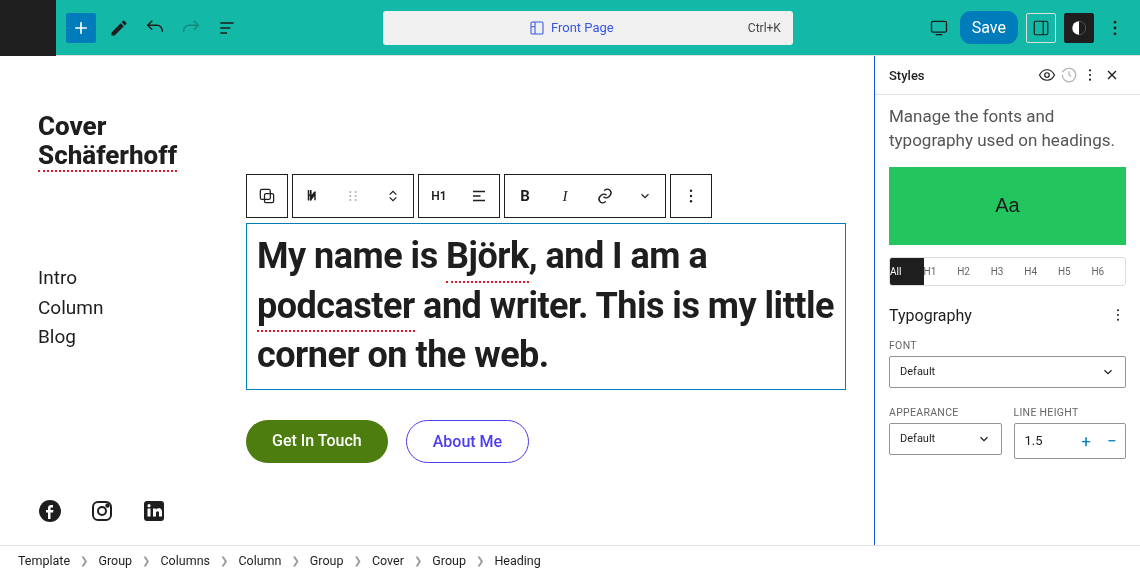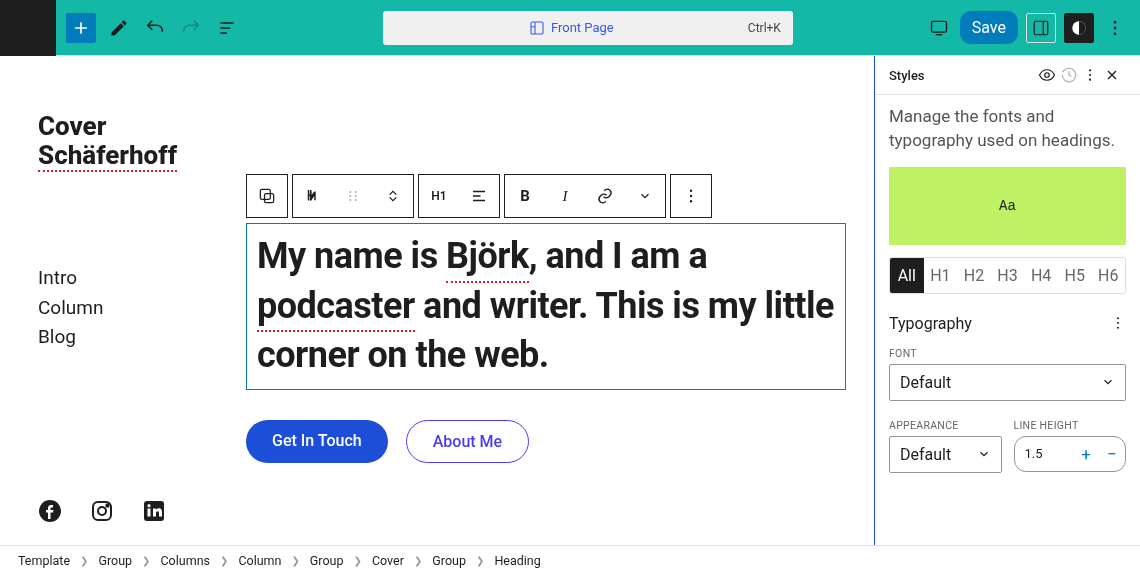--- a/index.html
+++ b/index.html
@@ -41,43 +41,43 @@
 .tb-btn{width:40px;height:42px;display:flex;align-items:center;justify-content:center;cursor:pointer;font-size:14px}
 .tb-btn.dim{opacity:.35}
 .tb-txt{font-weight:600;font-size:12px}
 
 .heading-block{border:1.5px solid #007cba;padding:8px 10px;font-size:36px;font-weight:700;line-height:1.38;letter-spacing:-0.5px}
 .sq{position:relative;display:inline-block}
 .sq:after{content:"";position:absolute;left:0;right:0;bottom:-1px;border-bottom:2px dotted #e2182f}
 
 .cta-row{margin-top:30px;display:flex;gap:18px}
 .cta{padding:11px 26px;border-radius:999px;font-size:16px;font-weight:500;cursor:pointer}
-.cta.pri{background:#1d4ed8;color:#fff}
+.cta.pri{background:#4d7c0f;color:#fff}
 .cta.sec{background:#fff;color:#4b3cf0;border:1.5px solid #4b3cf0}
 
 
 .panel{width:266px;border-left:1px solid #1d4ed8;background:#fff;display:flex;flex-direction:column;font-size:13px}
 .panel-head{display:flex;align-items:center;padding:10px 14px;border-bottom:1px solid #e0e0e0}
 .panel-head .ttl{font-weight:500;flex:1}
 .panel-head .ic{width:22px;text-align:center;cursor:pointer}
 .panel-sub{display:flex;align-items:center;gap:14px;padding:11px 14px;border-bottom:1px solid #e0e0e0;font-size:14px}
 .panel-sub svg{cursor:pointer}
 .panel-sub b{font-weight:600}
 .panel-desc{padding:10px 14px;color:#555;line-height:1.4;font-size:17px}
-.preview{margin:4px 14px 12px;height:78px;background:#bef264;display:flex;align-items:center;justify-content:center;font-family:Liberation Mono, monospace;font-size:14px}
+.preview{margin:4px 14px 12px;height:78px;background:#22c55e;display:flex;align-items:center;justify-content:center;font-family:Liberation Sans, sans-serif;font-size:20px}
 .h-row{margin:0 14px 12px;border:1px solid #ddd;border-radius:3px;display:flex;overflow:hidden}
-.h-cell{flex:1;text-align:center;padding:8px 0;font-size:16px;color:#666;cursor:pointer}
+.h-cell{flex:1;text-align:left;padding:8px 0;font-size:10px;color:#666;cursor:pointer}
 .h-cell.active{background:#1e1e1e;color:#fff}
 .sec-row{display:flex;align-items:center;padding:8px 14px}
 .sec-row .lbl{flex:1;font-size:16px}
 .cap{font-size:10.5px;color:#666;text-transform:uppercase;padding:6px 14px 4px;letter-spacing:.3px}
-.sel{margin:0 14px 12px;border:1px solid #949494;border-radius:2px;padding:8px 10px;display:flex;align-items:center;justify-content:space-between;font-size:16px;cursor:pointer}
+.sel{margin:0 14px 12px;border:1px solid #949494;border-radius:2px;padding:8px 10px;display:flex;align-items:center;justify-content:space-between;font-size:11px;cursor:pointer}
 .two{display:flex;gap:12px;padding:0 14px}
 .two > div{flex:1}
-.stepper{border:1px solid #949494;border-radius:12px;display:flex;align-items:center;height:36px}
+.stepper{border:1px solid #949494;border-radius:2px;display:flex;align-items:center;height:36px}
 .stepper .val{flex:1;padding-left:10px}
 .stepper .pm{width:26px;text-align:center;color:#007cba;font-size:17px;cursor:pointer}
 
 
 .crumbs{height:30px;border-top:1px solid #e0e0e0;display:flex;align-items:center;padding:0 18px;font-size:12.5px;color:#1e1e1e;gap:10px}
 .crumbs span{cursor:pointer}
 .crumbs .chev{color:#999;font-size:10px}
 
 svg{display:block}
 </style>

